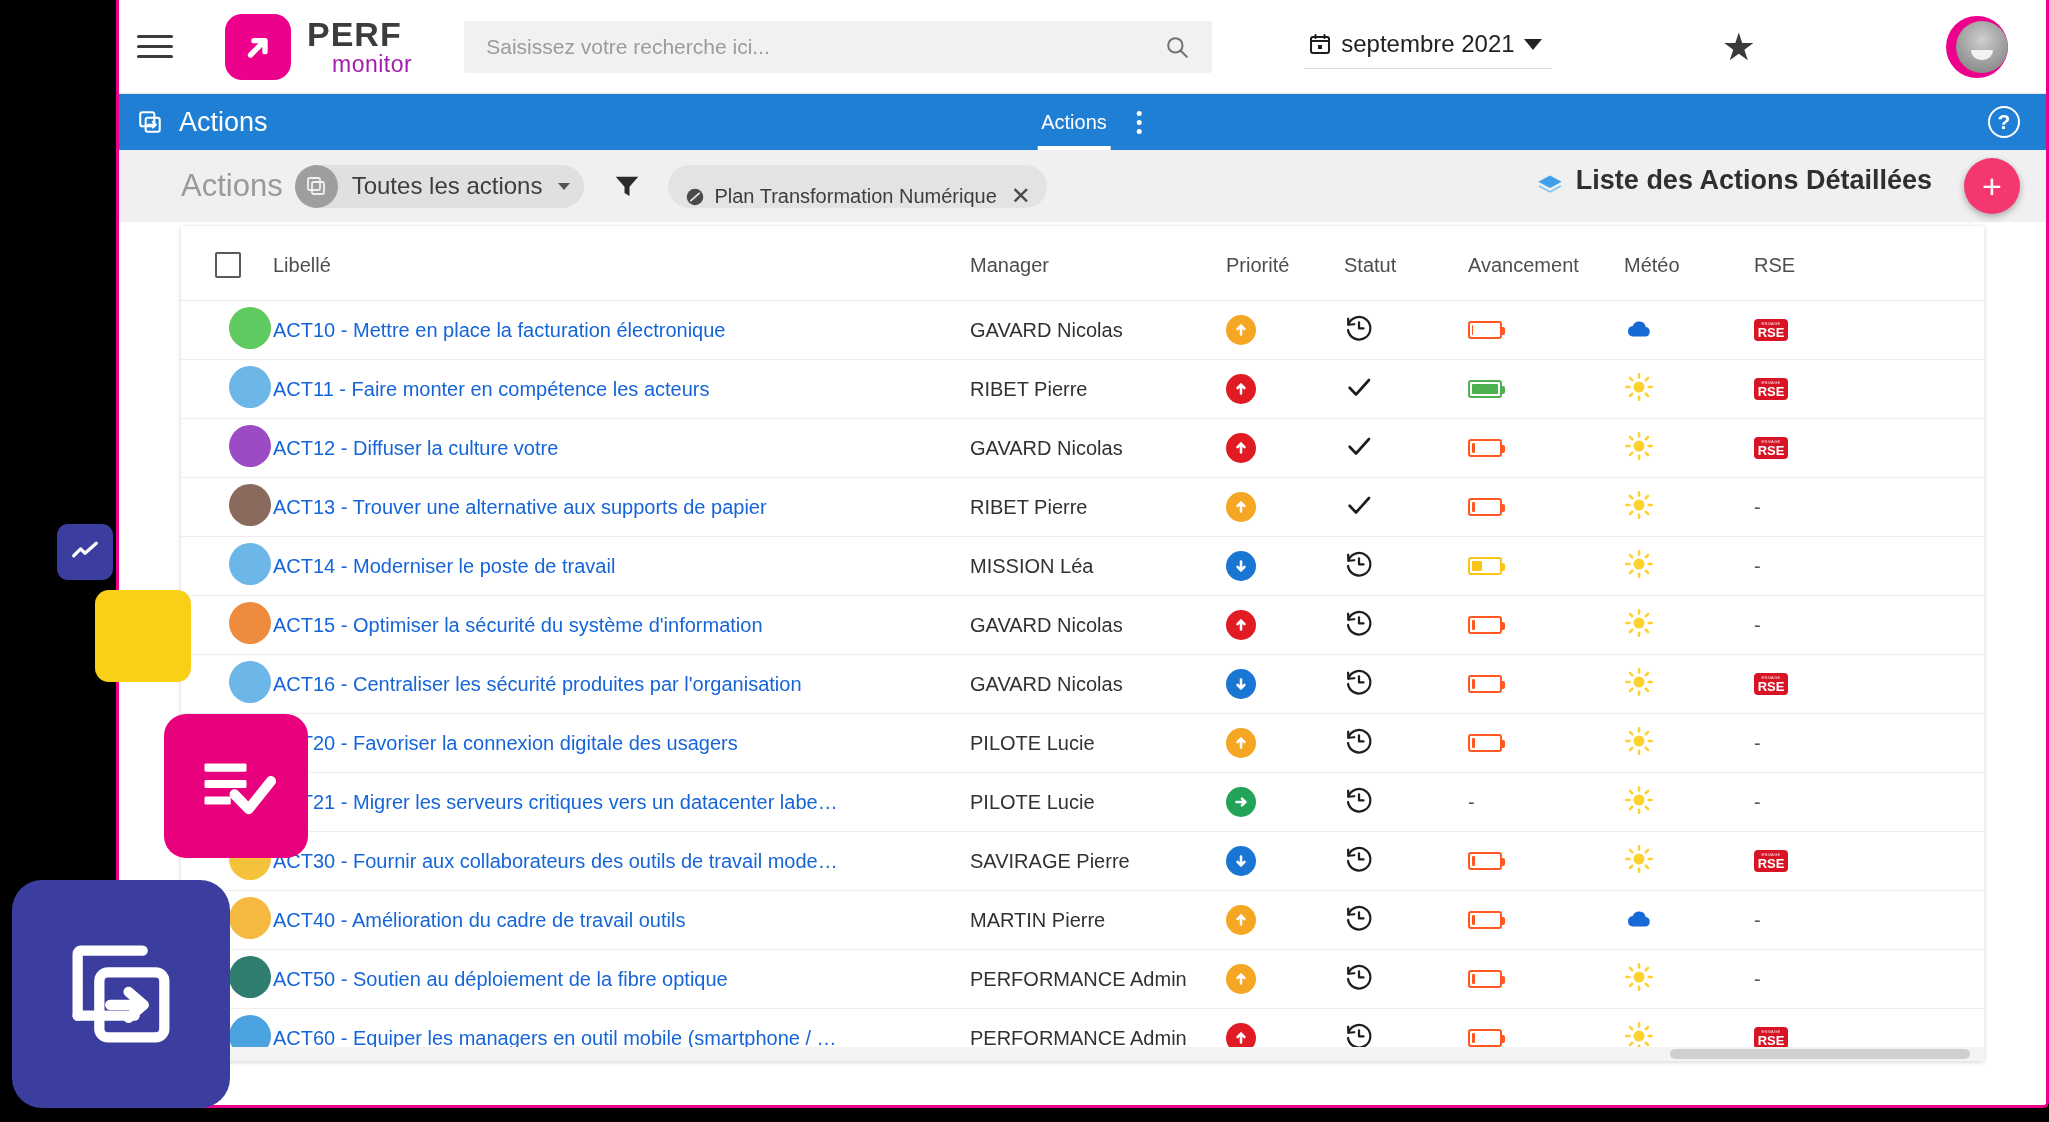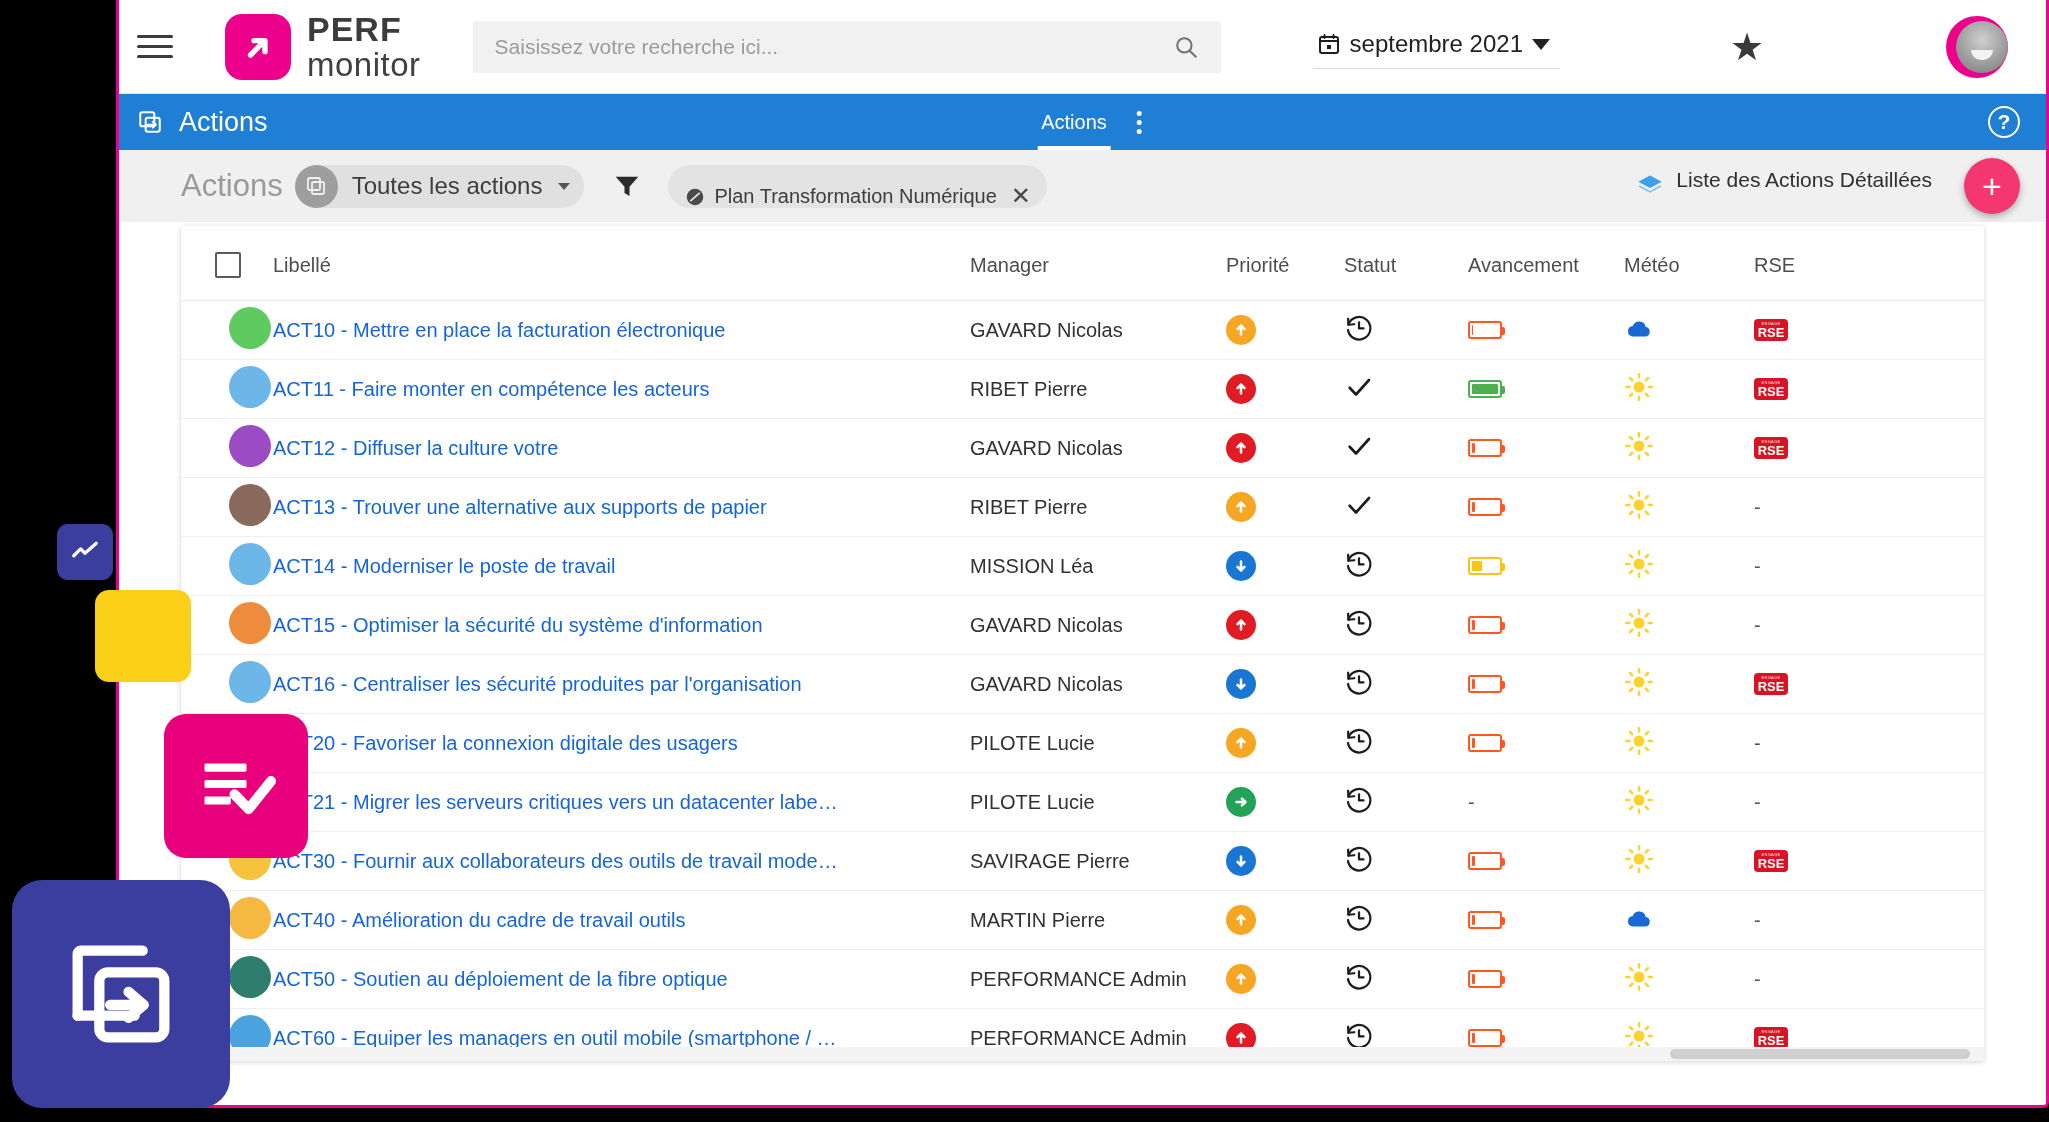--- a/index.html
+++ b/index.html
@@ -32,21 +32,21 @@
      display:flex; flex-direction:column; justify-content:center; gap:7px; cursor:pointer; }
   .hamburger span { display:block; width:36px; height:3px; background:#3b3b3b; border-radius:2px; }
 
   .brand { display:flex; align-items:center; margin-left: 42px; }
   .brand-mark {
     width:66px; height:66px; border-radius:17px; background:#ec008c;
     display:flex; align-items:center; justify-content:center;
   }
   .brand-txt { margin-left: 16px; line-height: 1; }
   .brand-txt .t1 { font-size: 34px; font-weight: 700; color:#3c3c3c; letter-spacing:1px; }
-  .brand-txt .t2 { font-size: 33px; font-weight: 300; color:#404040; letter-spacing:0.5px; margin-top:2px; }
+  .brand-txt .t2 { font-size: 23px; font-weight: 300; color:#a21caf; letter-spacing:0.5px; margin-top:2px;margin-left:25px; }
 
   .searchbox {
     margin-left: 52px; width: 748px; height: 52px; background:#f1f1f1;
     border-radius:3px; display:flex; align-items:center; padding: 0 22px;
   }
   .searchbox input {
     flex:1; border:none; outline:none; background:transparent;
     font-size: 21px; color:#444; font-family:"Liberation Sans",sans-serif;
   }
   .searchbox input::placeholder { color:#9b9b9b; }
@@ -115,21 +115,21 @@
   .funnel { margin-left:28px; cursor:pointer; }
   .chip {
     margin-left:26px; height:43px; background:#e3e3e3; border-radius:22px;
     display:flex;align-items:flex-end; padding: 0 16px; cursor:pointer;
   }
   .chip .ctext{ font-size:20px;color:#3d3d3d; margin: 0 14px 0 8px;}
   .chip .cx{ font-size:24px;color:#4a4a4a; line-height:1;}
 
   .fb-right{ position:absolute; right:26px; display:flex;align-items:center;}
   .viewsel{ display:flex;align-items:center; cursor:pointer; }
-  .viewsel .vlbl{ font-size:21px;color:#2f2f2f; margin: 0 10px 12px 12px;}
+  .viewsel .vlbl{ font-size:27px;color:#2f2f2f; margin: 0 10px 12px 12px; font-weight: bold;}
   .fab{
     width:56px;height:56px;border-radius:50%;background:#f5376f;color:#fff;
     display:flex;align-items:center;justify-content:center;font-size:34px; margin-left:22px;
     box-shadow:0 3px 7px rgba(0,0,0,.3); cursor:pointer; font-weight:300;
   }
 
   
   .card{
     position:absolute; left:62px; top:226px; right:62px; bottom: 44px;
     background:#fff; box-shadow: 0 1px 5px rgba(0,0,0,.18); overflow:hidden;

